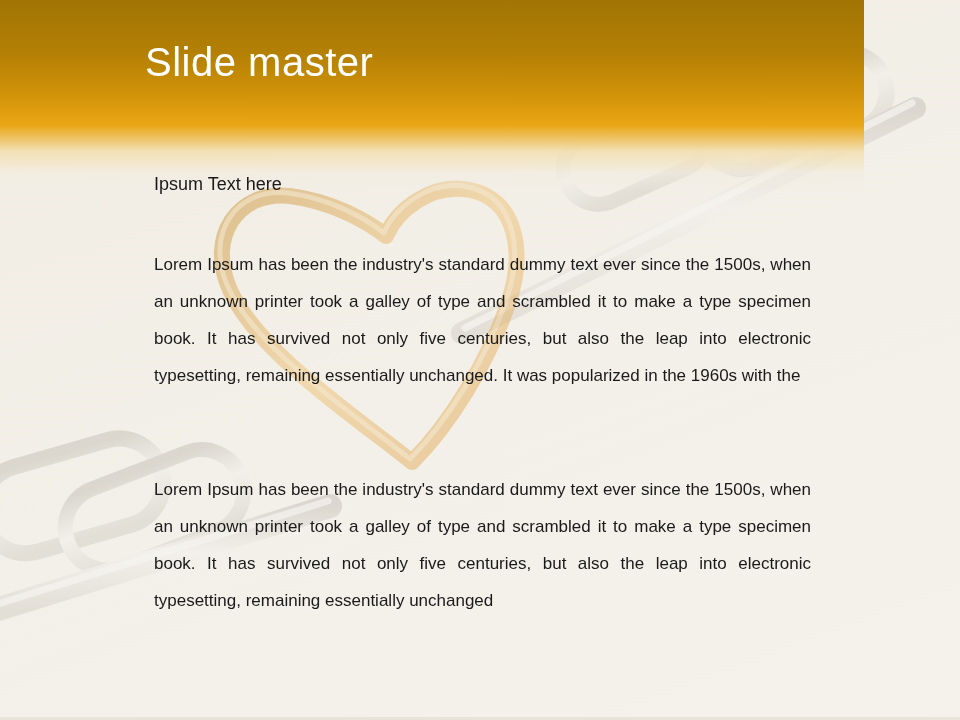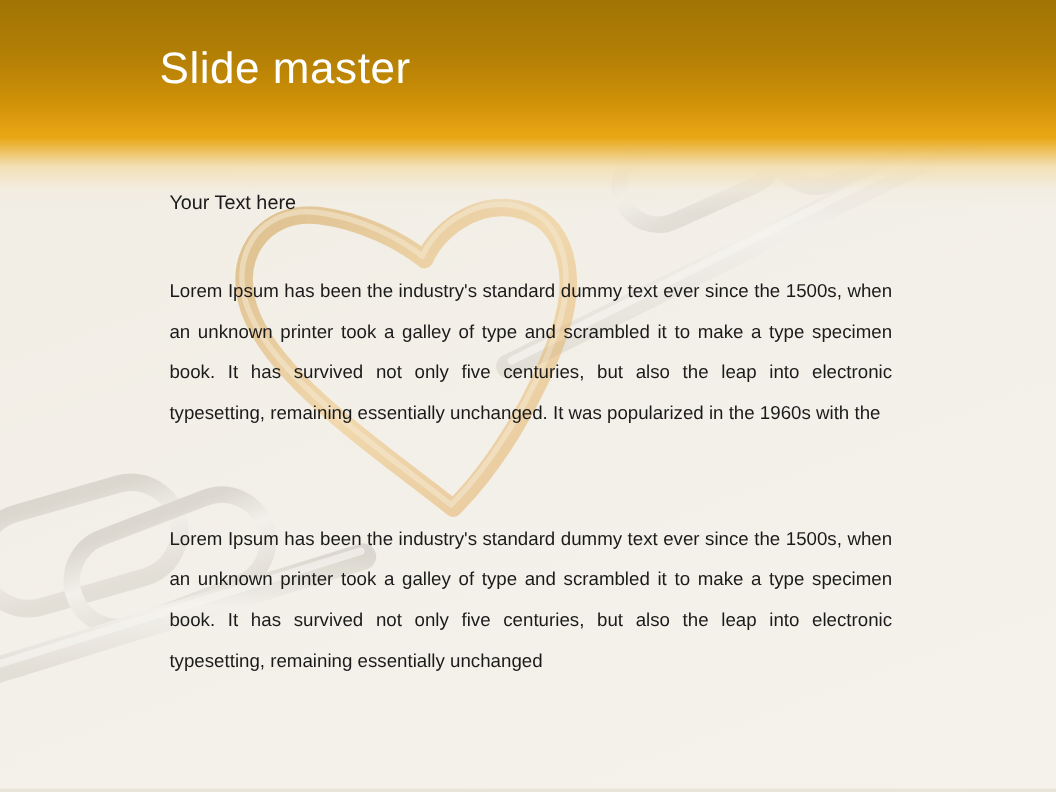--- a/index.html
+++ b/index.html
@@ -13,21 +13,21 @@
     background: linear-gradient(160deg, #f1ede4 0%, #f3f0e9 55%, #f5f2eb 100%);
     overflow: hidden;
   }
   
   .watermark {
     position: absolute; left: 0; top: 0; width: 960px; height: 720px;
     z-index: 0; pointer-events: none;
   }
   
   .title-bar {
-    position: absolute; left: 0; top: 0; width: 960px; height: 192px;
+    position: absolute; left: 0; top: 0; width: 864px; height: 192px;
     z-index: 2;
     background: linear-gradient(to bottom,
       #a17404 0%,
       #b48005 28%,
       #cf9108 48%,
       #e3a011 60%,
       #e9a614 65%,
       rgba(243, 224, 180, 0.95) 79%,
       rgba(243, 236, 222, 0.55) 90%,
       rgba(243, 239, 231, 0) 100%);
@@ -105,21 +105,21 @@
       <line x1="-5" y1="610" x2="330" y2="506" stroke="url(#silver)" stroke-width="24" stroke-linecap="round"></line>
       <line x1="-2" y1="604" x2="328" y2="501" stroke="#fbfaf8" stroke-width="7" stroke-linecap="round" opacity="0.7"></line>
     </g>
   </svg>
 
   <div class="title-bar">
     <h1 class="slide-title">Slide master</h1>
   </div>
 
   <div class="text-layer">
-    <div class="placeholder-label">Your Text here</div>
+    <div class="placeholder-label">Ipsum Text here</div>
 
     <p class="body-par par-1">Lorem Ipsum has been the industry's standard dummy text ever since the 1500s, when an unknown printer took a galley of type and scrambled it to make a type specimen book. It has survived not only five centuries, but also the leap into electronic typesetting, remaining essentially unchanged. It was popularized in the 1960s with the</p>
 
     <p class="body-par par-2">Lorem Ipsum has been the industry's standard dummy text ever since the 1500s, when an unknown printer took a galley of type and scrambled it to make a type specimen book. It has survived not only five centuries, but also the leap into electronic typesetting, remaining essentially unchanged</p>
   </div>
 
   <div class="bottom-edge"></div>
 </div>
 
 </body></html>

